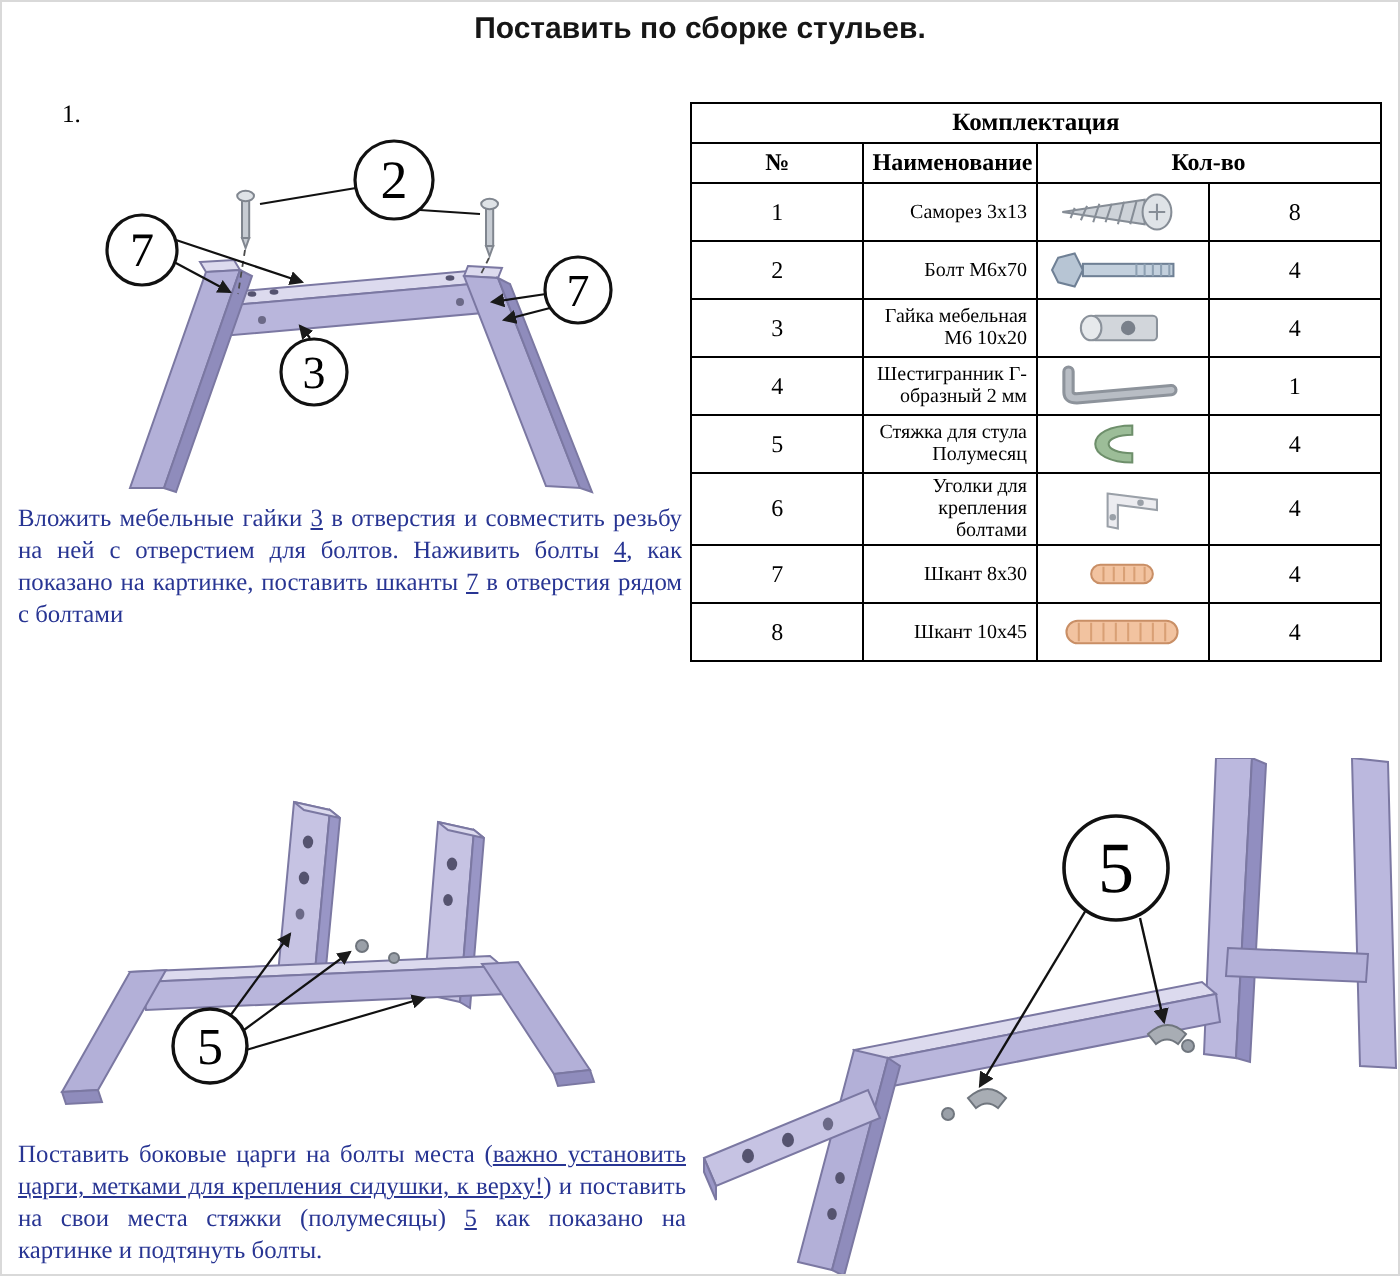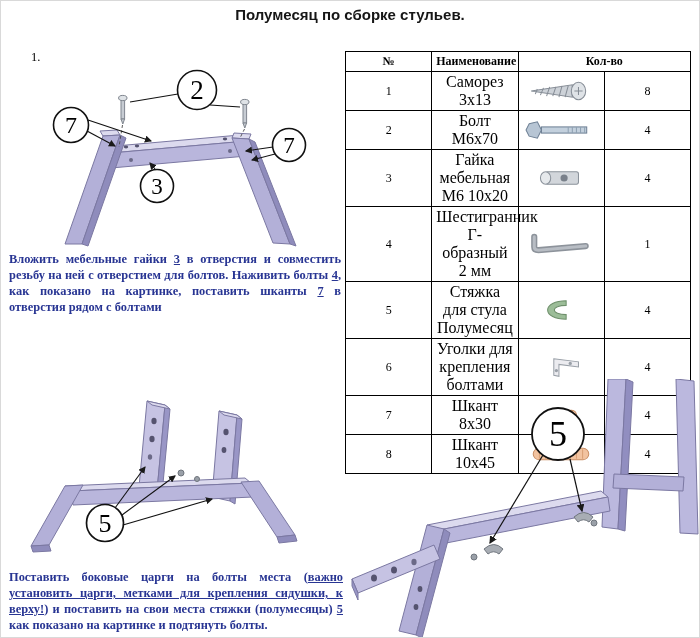--- a/index.html
+++ b/index.html
@@ -5,47 +5,47 @@
   * { margin:0; padding:0; box-sizing:border-box; }
   html,body { background:#fff; }
   body { width:700px; height:638px; font-family:"Liberation Serif", serif; color:#000; }
   .page { position:relative; width:700px; height:638px; background:#fff; border:1px solid #d9d9d9; overflow:hidden; }
 
   .title { position:absolute; top:5px; left:0; width:100%; text-align:center;
            font-family:"Liberation Sans", sans-serif; font-weight:bold; font-size:15px; color:#161616; }
 
   .step-heading { position:absolute; top:49px; left:30px; font-size:12.5px; display:flex; gap:14px; }
 
-  .instr { position:absolute; color:#283593; font-weight:bold; font-size:12.4px;
+  .instr { position:absolute; color:#283593; font-weight:normal; font-size:12.4px;
            line-height:1.3; text-align:justify; }
   .instr .u { text-decoration:underline; }
   #instr1 { top:250px; left:8px; width:332px; }
   #instr2 { top:568px; left:8px; width:334px; }
 
   .diag { position:absolute; }
   svg text { font-family:"Liberation Serif", serif; fill:#000; }
 
   .parts-table { position:absolute; top:50px; left:344px; width:346px;
                  border-collapse:collapse; font-size:12px; table-layout:fixed; }
   .parts-table th, .parts-table td { border:1px solid #000; padding:1px 4px; }
   .parts-table .t-title th { text-align:center; font-weight:bold; font-size:12.5px; height:20px; }
   .parts-table .t-head th { text-align:center; font-weight:bold; height:20px; }
   .parts-table td { height:29px; }
   .c-num  { width:30px;  text-align:center; }
-  .c-name { width:192px; text-align:center; font-size:16px; }
+  .c-name { width:192px; text-align:right; font-size:10px; }
   .c-icon { width:86px;  text-align:center; }
   .c-qty  { width:38px;  text-align:center; }
   .c-icon svg { vertical-align:middle; }
 </style>
 </head>
 <body>
 
 <div class="page">
 
-  <h1 class="title">Полумесяц по сборке стульев.</h1>
+  <h1 class="title">Поставить по сборке стульев.</h1>
 
   <div class="step-heading">
     <span>1.</span>
   </div>
 
   <svg class="diag" style="left:8px; top:62px;" width="332" height="186" viewBox="0 0 332 186">
     <defs>
       <marker id="arrow" viewBox="0 0 10 10" refX="8.5" refY="5" markerWidth="6.5" markerHeight="6.5" orient="auto-start-reverse">
         <path d="M0,0 L10,5 L0,10 z" fill="#1a1a1a"></path>
       </marker>
@@ -100,20 +100,23 @@
       <circle cx="148" cy="123" r="16.5" fill="#fff" stroke="#111" stroke-width="1.6"></circle>
       <text x="148" y="131" text-anchor="middle" font-size="23">3</text>
       <line x1="146" y1="106" x2="141" y2="100" stroke="#111" stroke-width="1.1" marker-end="url(#arrow)"></line>
     </g>
   </svg>
 
   <p class="instr" id="instr1"><span>Вложить мебельные гайки </span><span class="u">3</span><span> в отверстия и совместить резьбу на ней с отверстием для болтов. Наживить болты </span><span class="u">4</span><span>, как показано на картинке, поставить шканты </span><span class="u">7</span><span> в отверстия рядом с болтами</span></p>
 
   <table class="parts-table">
     <tbody>
+        <tr class="t-title">
+          <th colspan="4">Комплектация</th>
+        </tr>
     <tr class="t-head">
       <th>№</th>
       <th>Наименование</th>
       <th colspan="2">Кол-во</th>
     </tr>
 
     <tr>
       <td class="c-num">1</td>
       <td class="c-name">Саморез 3х13</td>
       <td class="c-icon">

